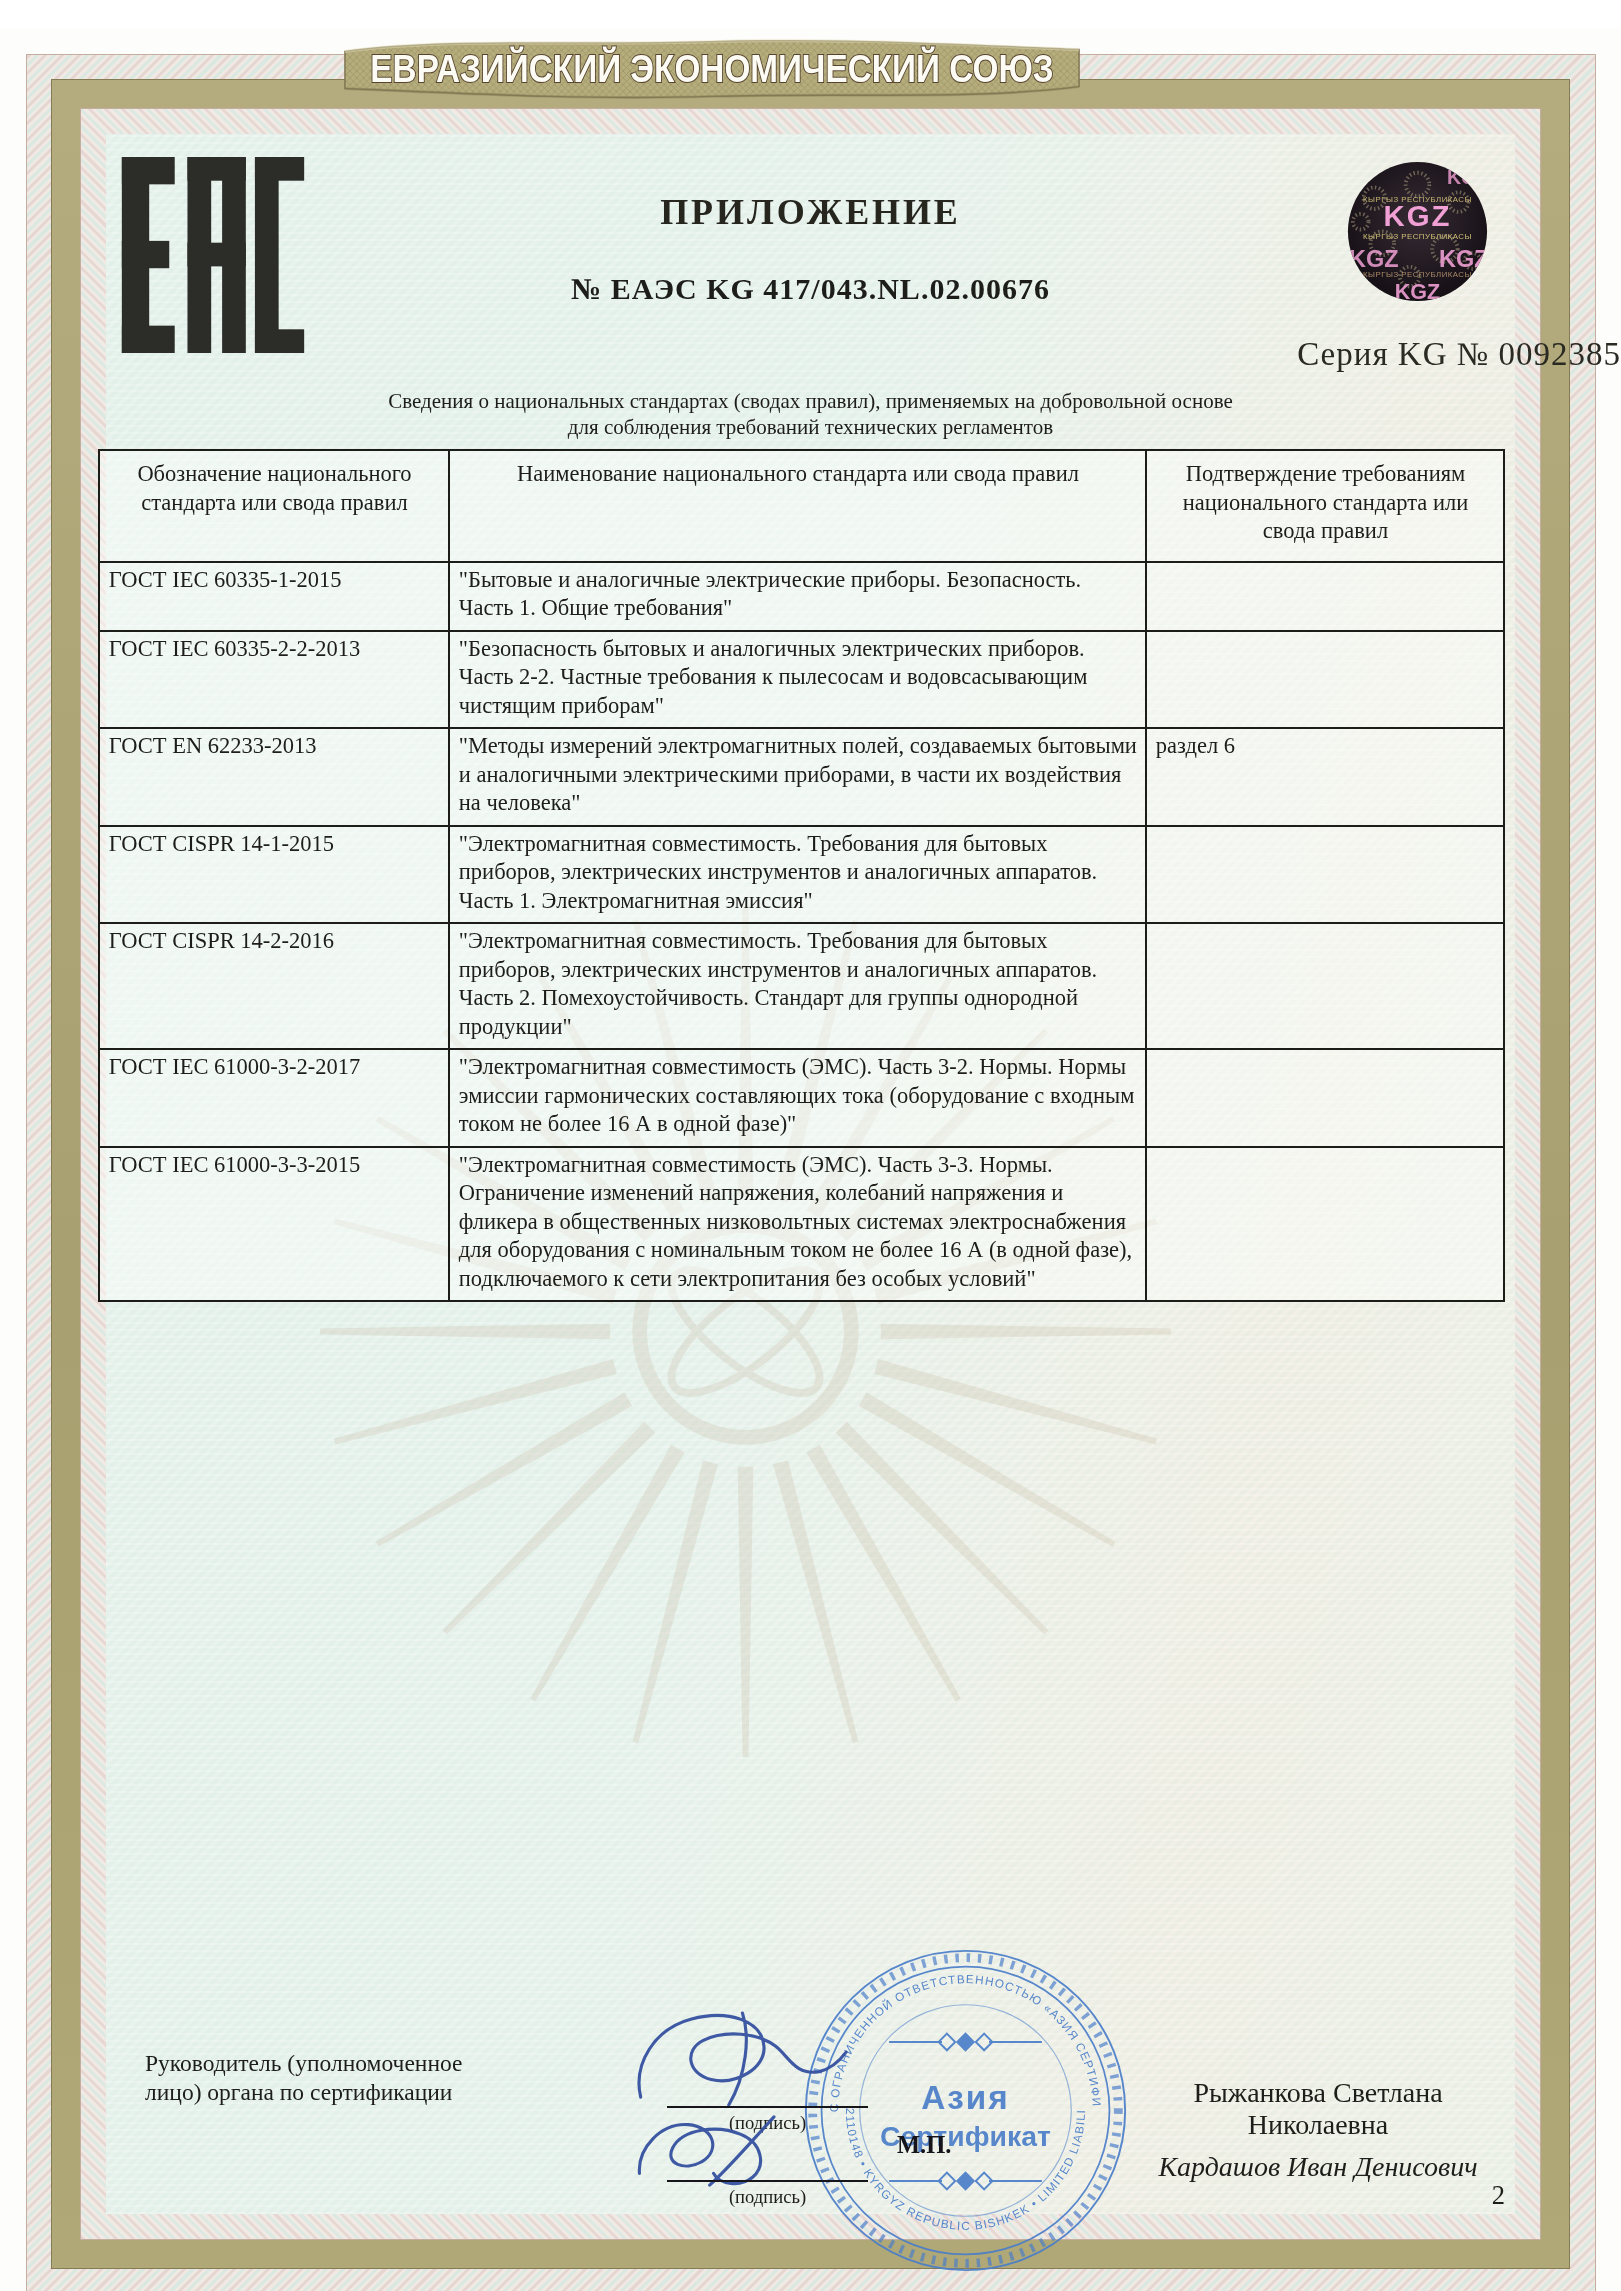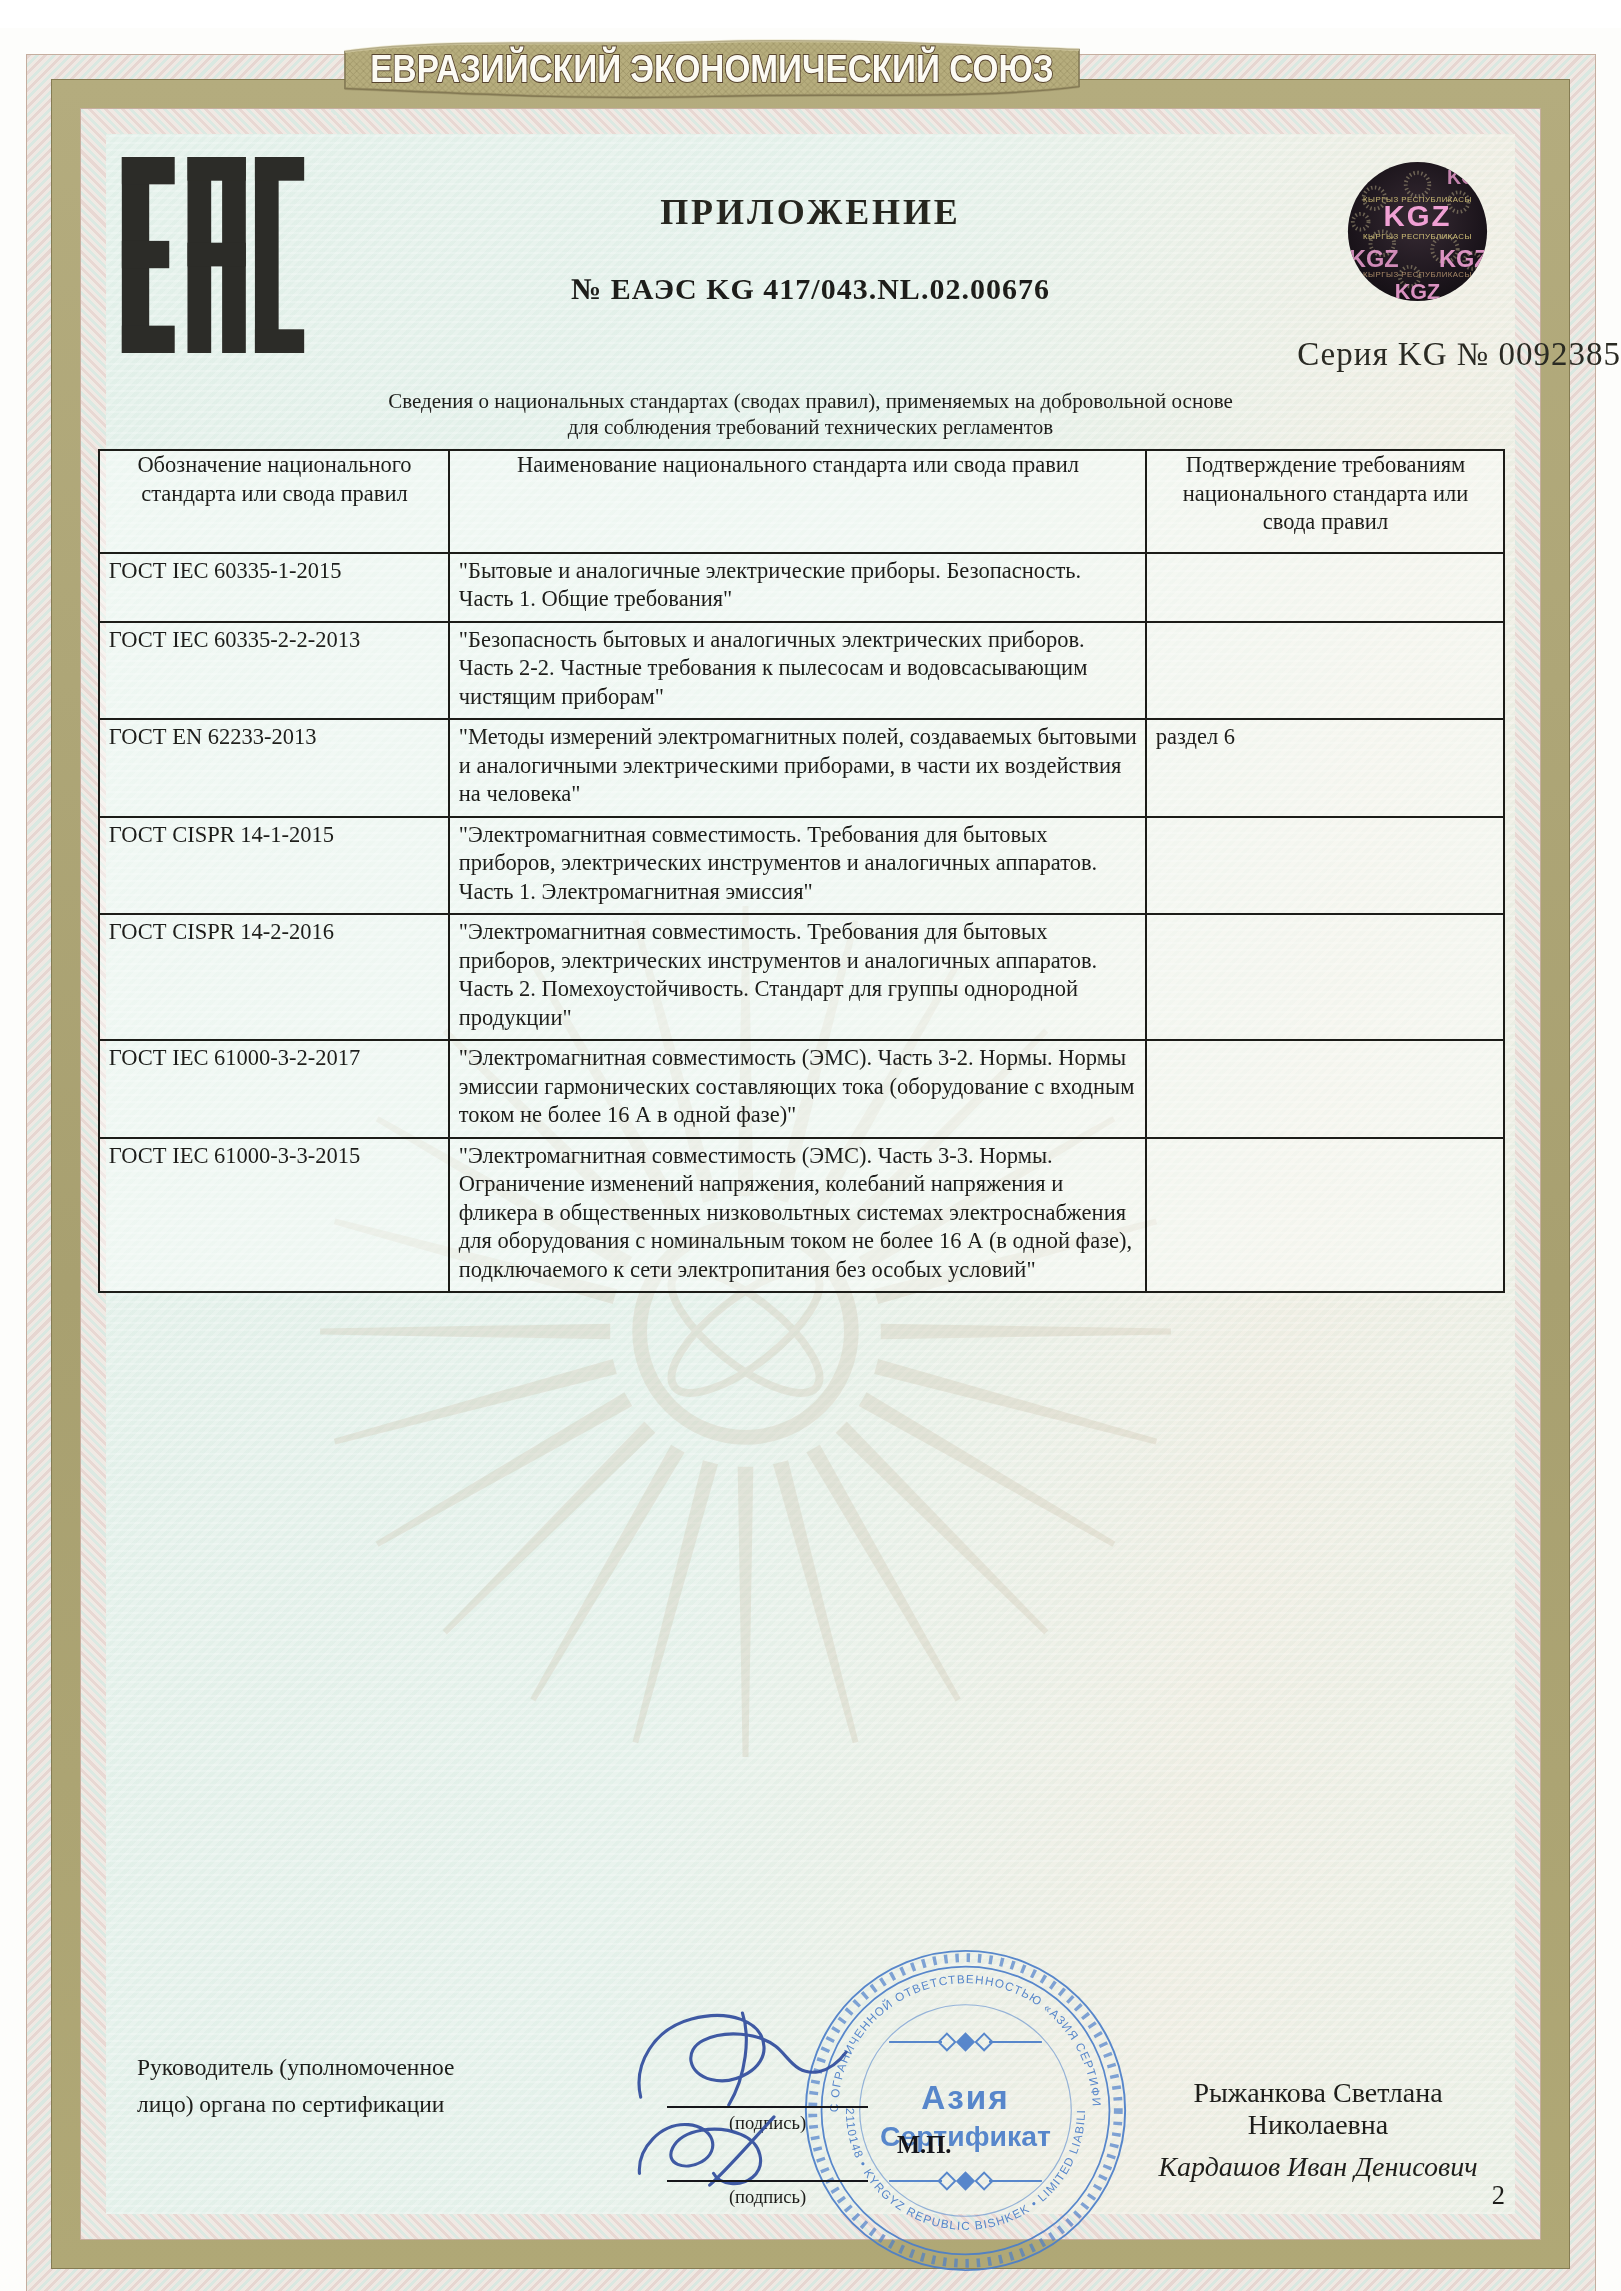--- a/index.html
+++ b/index.html
@@ -44,26 +44,26 @@
   .subtitle2{top:387px; font-size:21px; z-index:2;}
 
   
   .table-wrap{left:98px; top:421px; width:1405px; z-index:2;}
   table.standards{border-collapse:collapse; width:100%; table-layout:fixed;
     border:2.9px solid #1c1c18; font-size:22.5px; line-height:1.27;}
   table.standards th, table.standards td{
     border:2px solid #1c1c18; vertical-align:top;
     background:rgba(252,254,252,0.45); padding:2.9px 7.8px 6.9px 8.8px;
   }
-  table.standards th{font-weight:normal; text-align:center; height:94px; padding-top:0;}
+  table.standards th{font-weight:normal; text-align:center; height:94px; padding-top:9px;}
   td.col-standard{padding-left:10.8px;}
   td.col-confirmation{padding-left:11.8px;}
 
   
-  .role{left:137px; width:343px; font-size:23.5px; line-height:37px; z-index:2;}
+  .role{left:145px; width:343px; font-size:23.5px; line-height:29px; z-index:2;}
   .role-head{top:2021px;}
   .role-expert{top:2098px; width:358px;}
   .sigline{left:667px; width:201px; border-top:2.5px solid #16161a; z-index:4;}
   .sigline1{top:2078px;} .sigline2{top:2152px;}
   .sigcap{left:667px; width:201px; text-align:center; font-size:18.6px; z-index:4;}
   .sigcap1{top:2084px;} .sigcap2{top:2158px;}
   .sig-svg{z-index:4;}
   .stamp-svg{left:799px; top:1916px; z-index:3; opacity:0.92;}
   .mp-mark{left:897px; top:2103px; font-size:24.5px; font-weight:bold; color:#14141a; z-index:5;}
   .name{left:1122px; width:392px; text-align:center; font-size:28px; z-index:2;}

